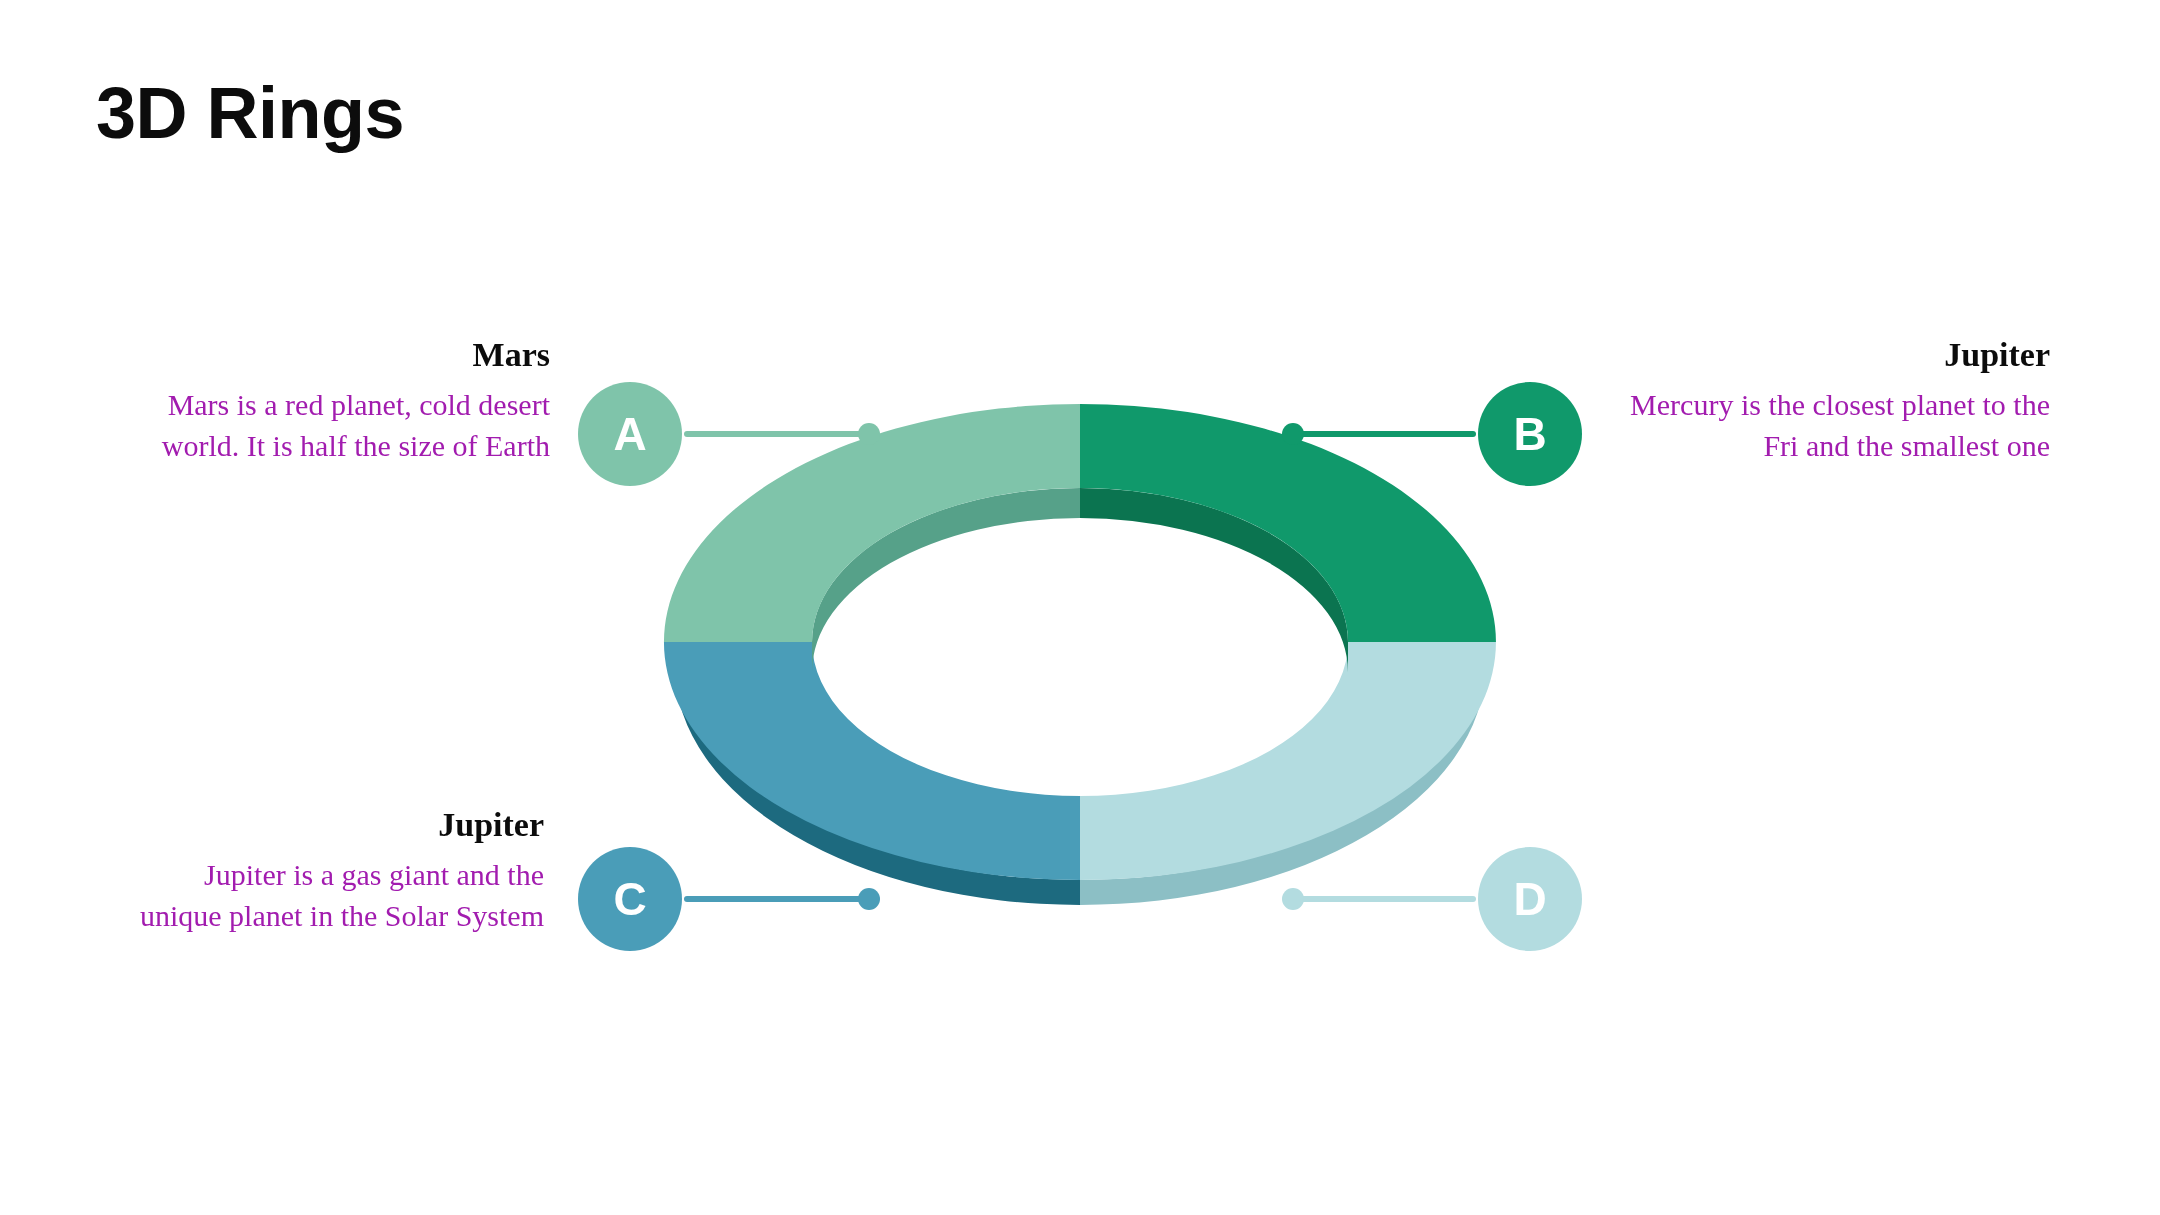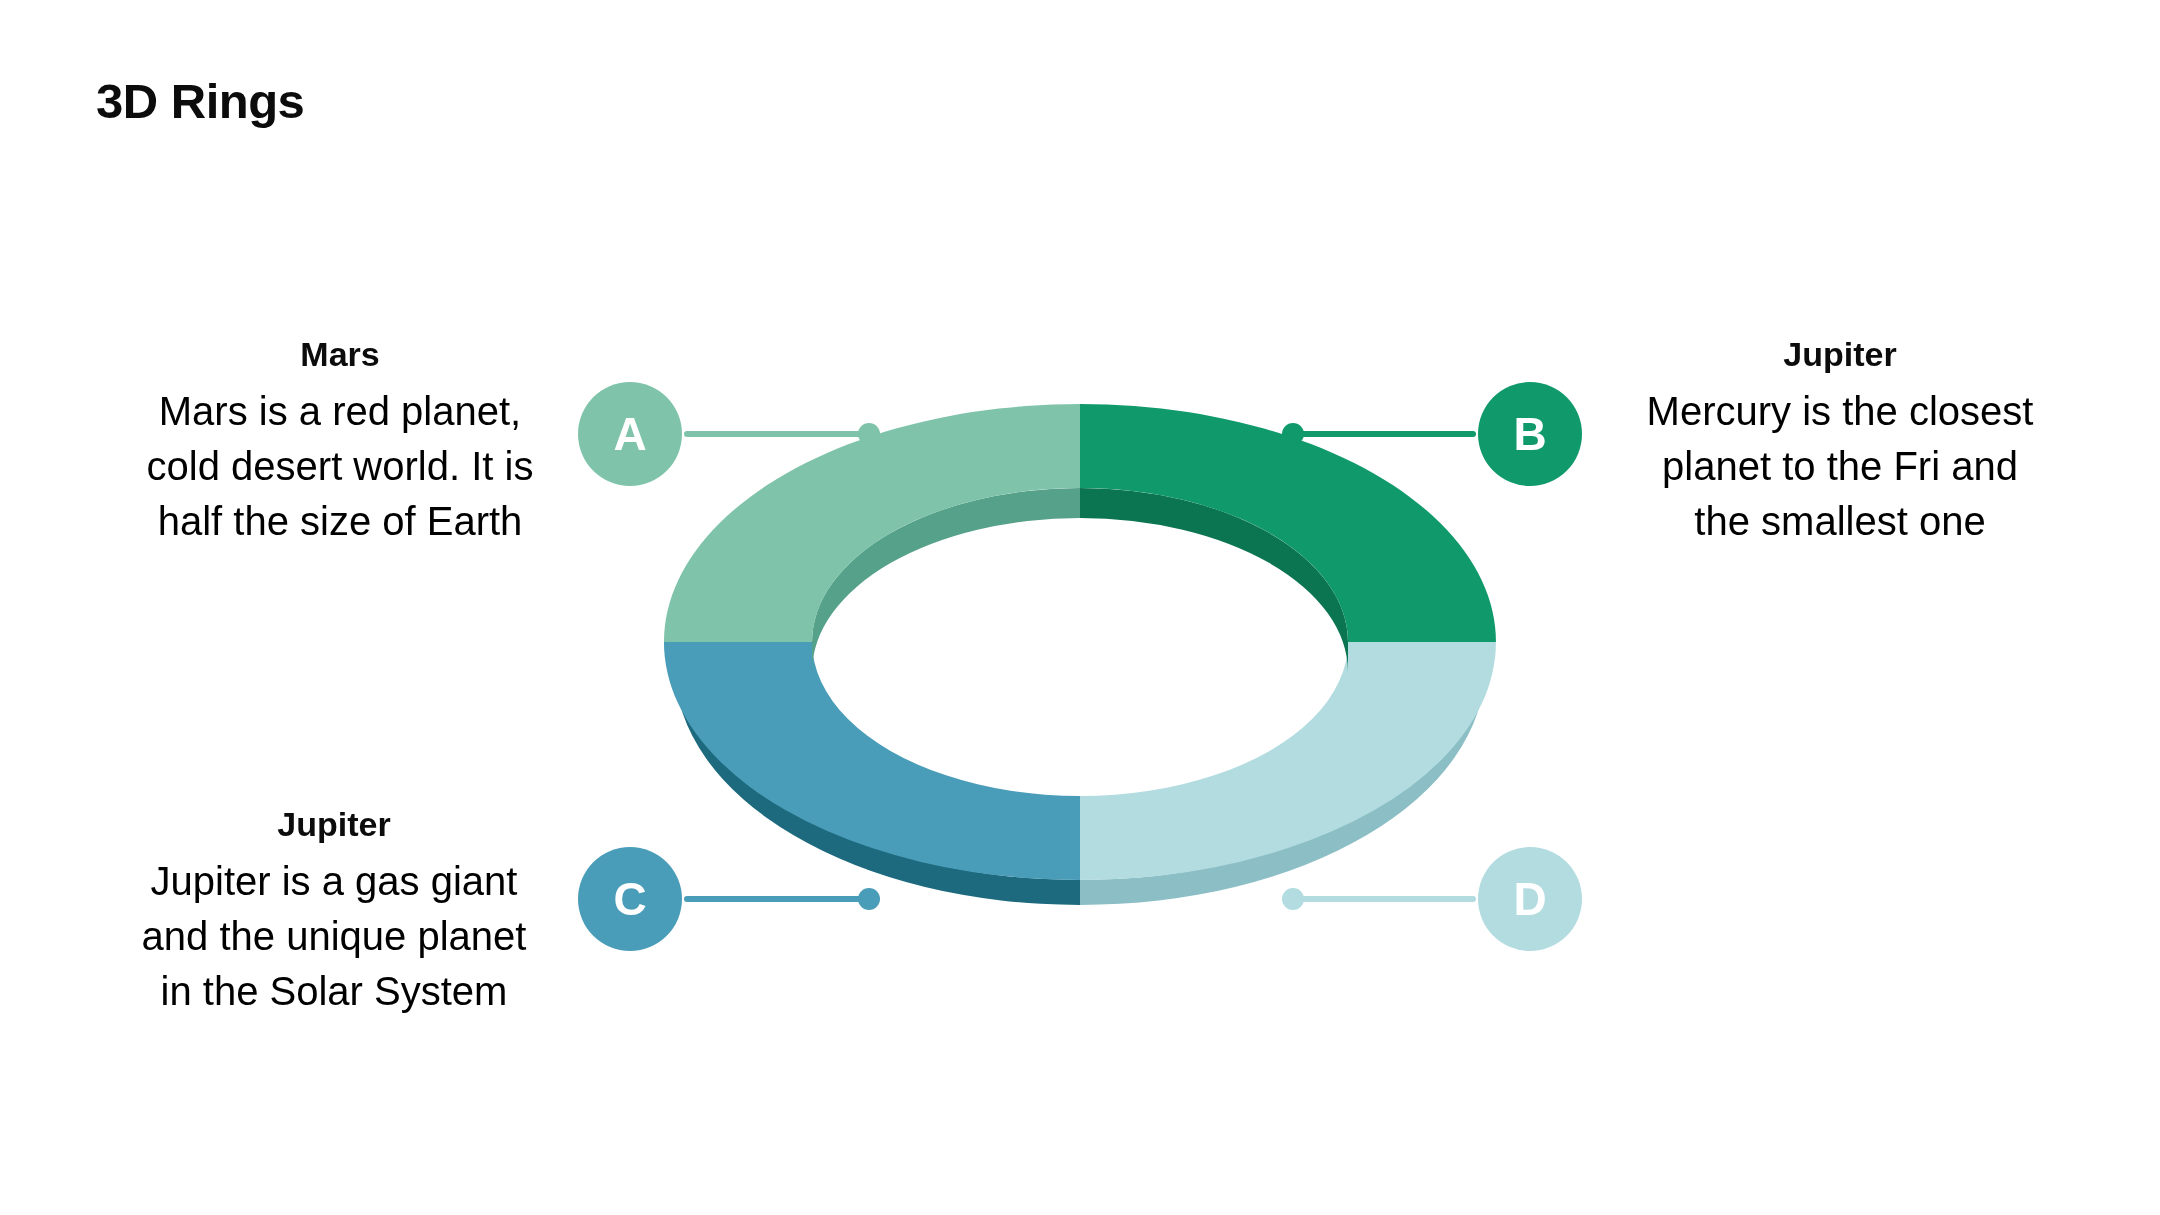--- a/index.html
+++ b/index.html
@@ -20,21 +20,21 @@
     position: absolute;
     inset: 0;
     background: #ffffff;
   }
 
   
   .slide-title {
     position: absolute;
     left: 96px;
     top: 76px;
-    font-size: 49px;
+    font-size: 72px;
     font-weight: bold;
     color: #0c0c0c;
     letter-spacing: -0.5px;
     line-height: 1.05;
     white-space: nowrap;
     text-align: right;
   }
 
   
   .info-block {
@@ -43,26 +43,26 @@
   }
   .info-block .info-heading {
     font-size: 34px;
     font-weight: bold;
     color: #0c0c0c;
     line-height: 1.15;
     margin-bottom: 10px;
     white-space: nowrap;
   }
   .info-block .info-body {
-    font-size: 40px;
+    font-size: 30px;
     font-weight: normal;
-    color: #000000;
+    color: #a21caf;
     line-height: 1.38;
   }
-  .align-right { text-align: center; }
+  .align-right { text-align: right; font-family: Liberation Serif, serif; }
 
   .block-mars     { left: 130px;  top: 335px; }
   .block-mercury  { left: 1630px; top: 335px; }
   .block-jupiter  { left: 124px;  top: 805px; }
   .block-saturn   { left: 1600px; top: 805px; }
 
   
   .marker {
     position: absolute;
     width: 104px;

